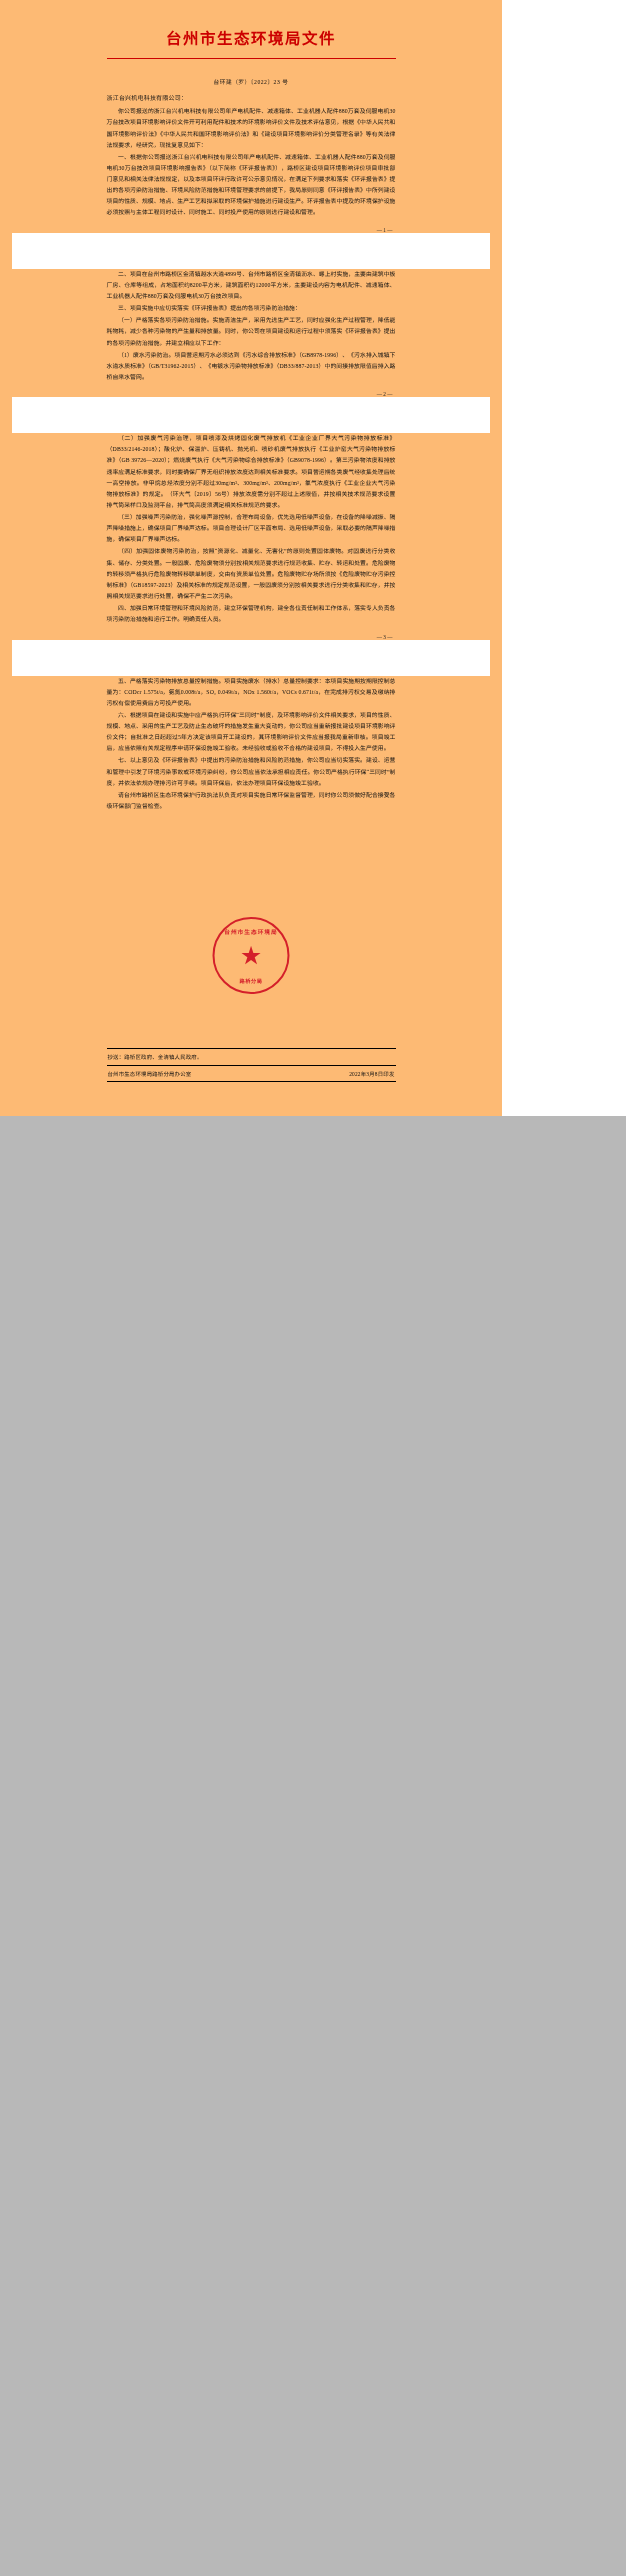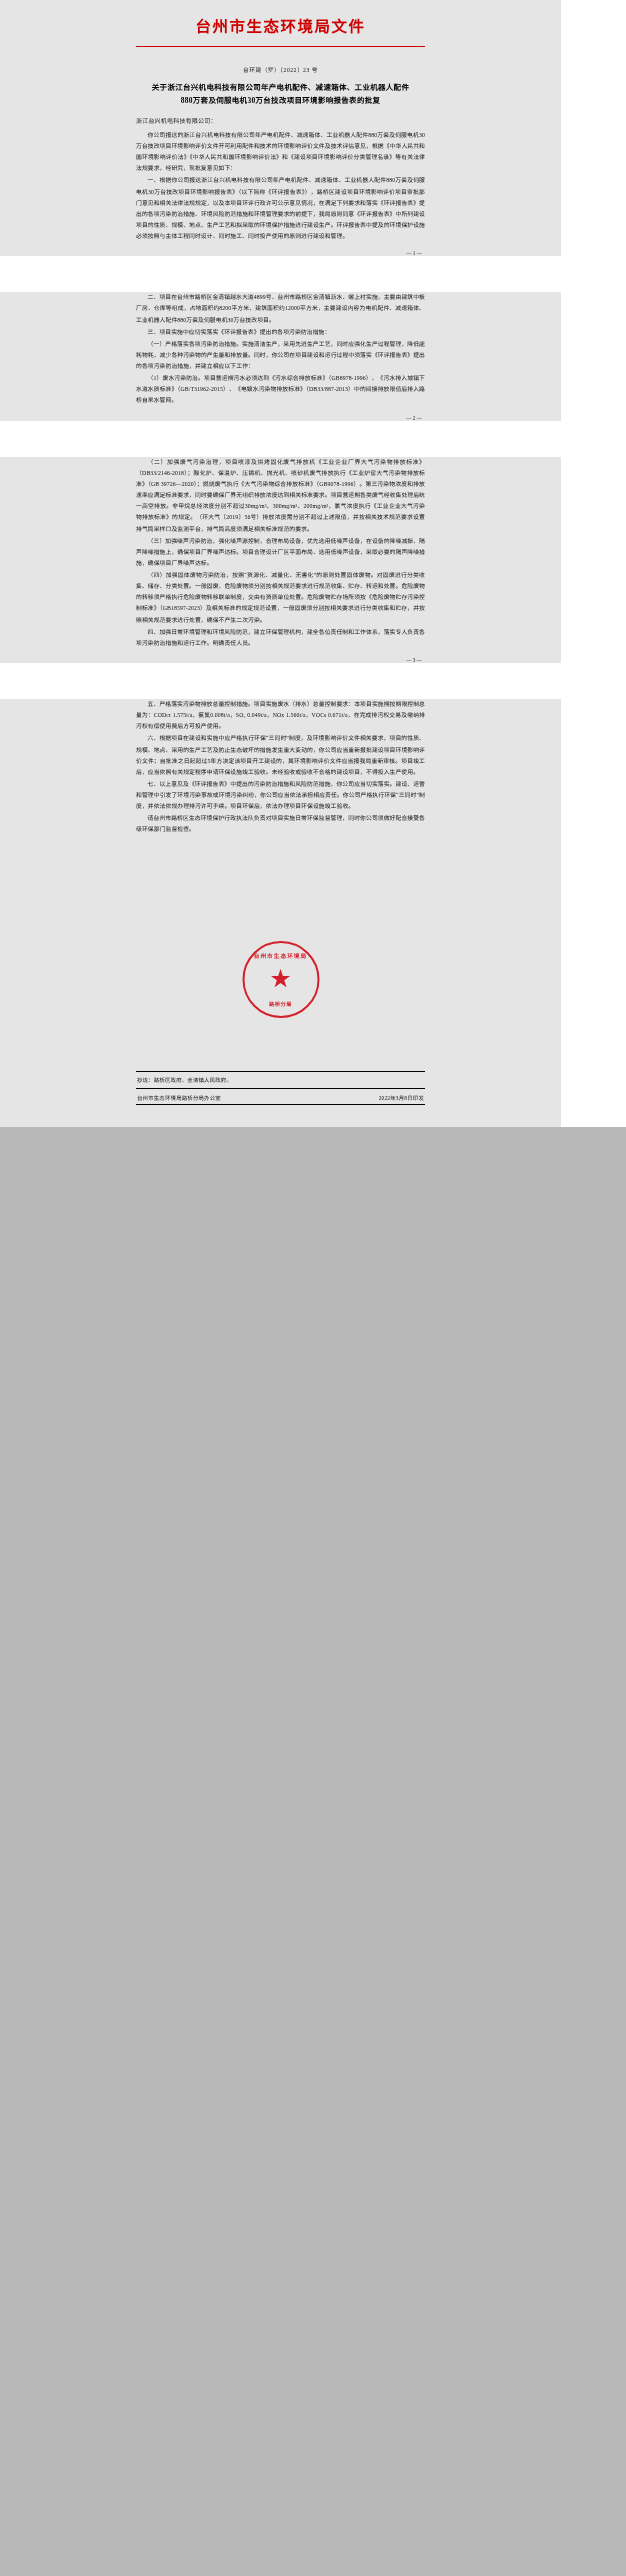--- a/index.html
+++ b/index.html
@@ -12,24 +12,24 @@
     font-family: "Liberation Serif", "DejaVu Serif", serif;
   }
   .page {
     width: 627px;
     background: #ffffff;
     margin: 0 auto;
     position: relative;
     box-sizing: border-box;
   }
   .sheet {
-    width: 561px;
-    background: #e5e5e5;
-    position: relative;
-    padding: 0;
+    width: 502px;
+    background: #fdba74;
+    position: relative;
+    padding: 12px;
     box-sizing: border-box;
   }
   
   .col {
     width: 289px;
     margin: 0 auto;
     box-sizing: border-box;
     position: relative;
   }
   .doc-title {
@@ -169,21 +169,20 @@
   <div class="sheet">
 
     <div class="col">
       <div class="doc-title">台州市生态环境局文件</div>
     </div>
     <div class="red-rule"></div>
 
     <div class="col">
       <div class="doc-number">台环建（罗）〔2022〕23 号</div>
 
-      <div class="subject">关于浙江台兴机电科技有限公司年产电机配件、减速箱体、工业机器人配件880万套及伺服电机30万台技改项目环境影响报告表的批复</div>
 
       <div class="recipient">浙江台兴机电科技有限公司：</div>
 
       <p class="body">你公司报送的浙江台兴机电科技有限公司年产电机配件、减速箱体、工业机器人配件880万套及伺服电机30万台技改项目环境影响评价文件开可利用配件和技术的环境影响评价文件及技术评估意见，根据《中华人民共和国环境影响评价法》《中华人民共和国环境影响评价法》和《建设项目环境影响评价分类管理名录》等有关法律法规要求，经研究，现批复意见如下：</p>
       <p class="body">一、根据你公司报送浙江台兴机电科技有限公司年产电机配件、减速箱体、工业机器人配件880万套及伺服电机30万台技改项目环境影响报告表》（以下简称《环评报告表》），路桥区建设项目环境影响评价项目审批部门意见和相关法律法规规定，以及本项目环评行政许可公示意见情况，在满足下列要求和落实《环评报告表》提出的各项污染防治措施、环境风险防范措施和环境管理要求的前提下，我局原则同意《环评报告表》中所列建设项目的性质、规模、地点、生产工艺和拟采取的环境保护措施进行建设生产。环评报告表中提及的环境保护设施必须按照与主体工程同时设计、同时施工、同时投产使用的原则进行建设和管理。</p>
 
       <div class="pagefoot">— 1 —</div>
     </div>
 
     <div class="gap-band"></div>

